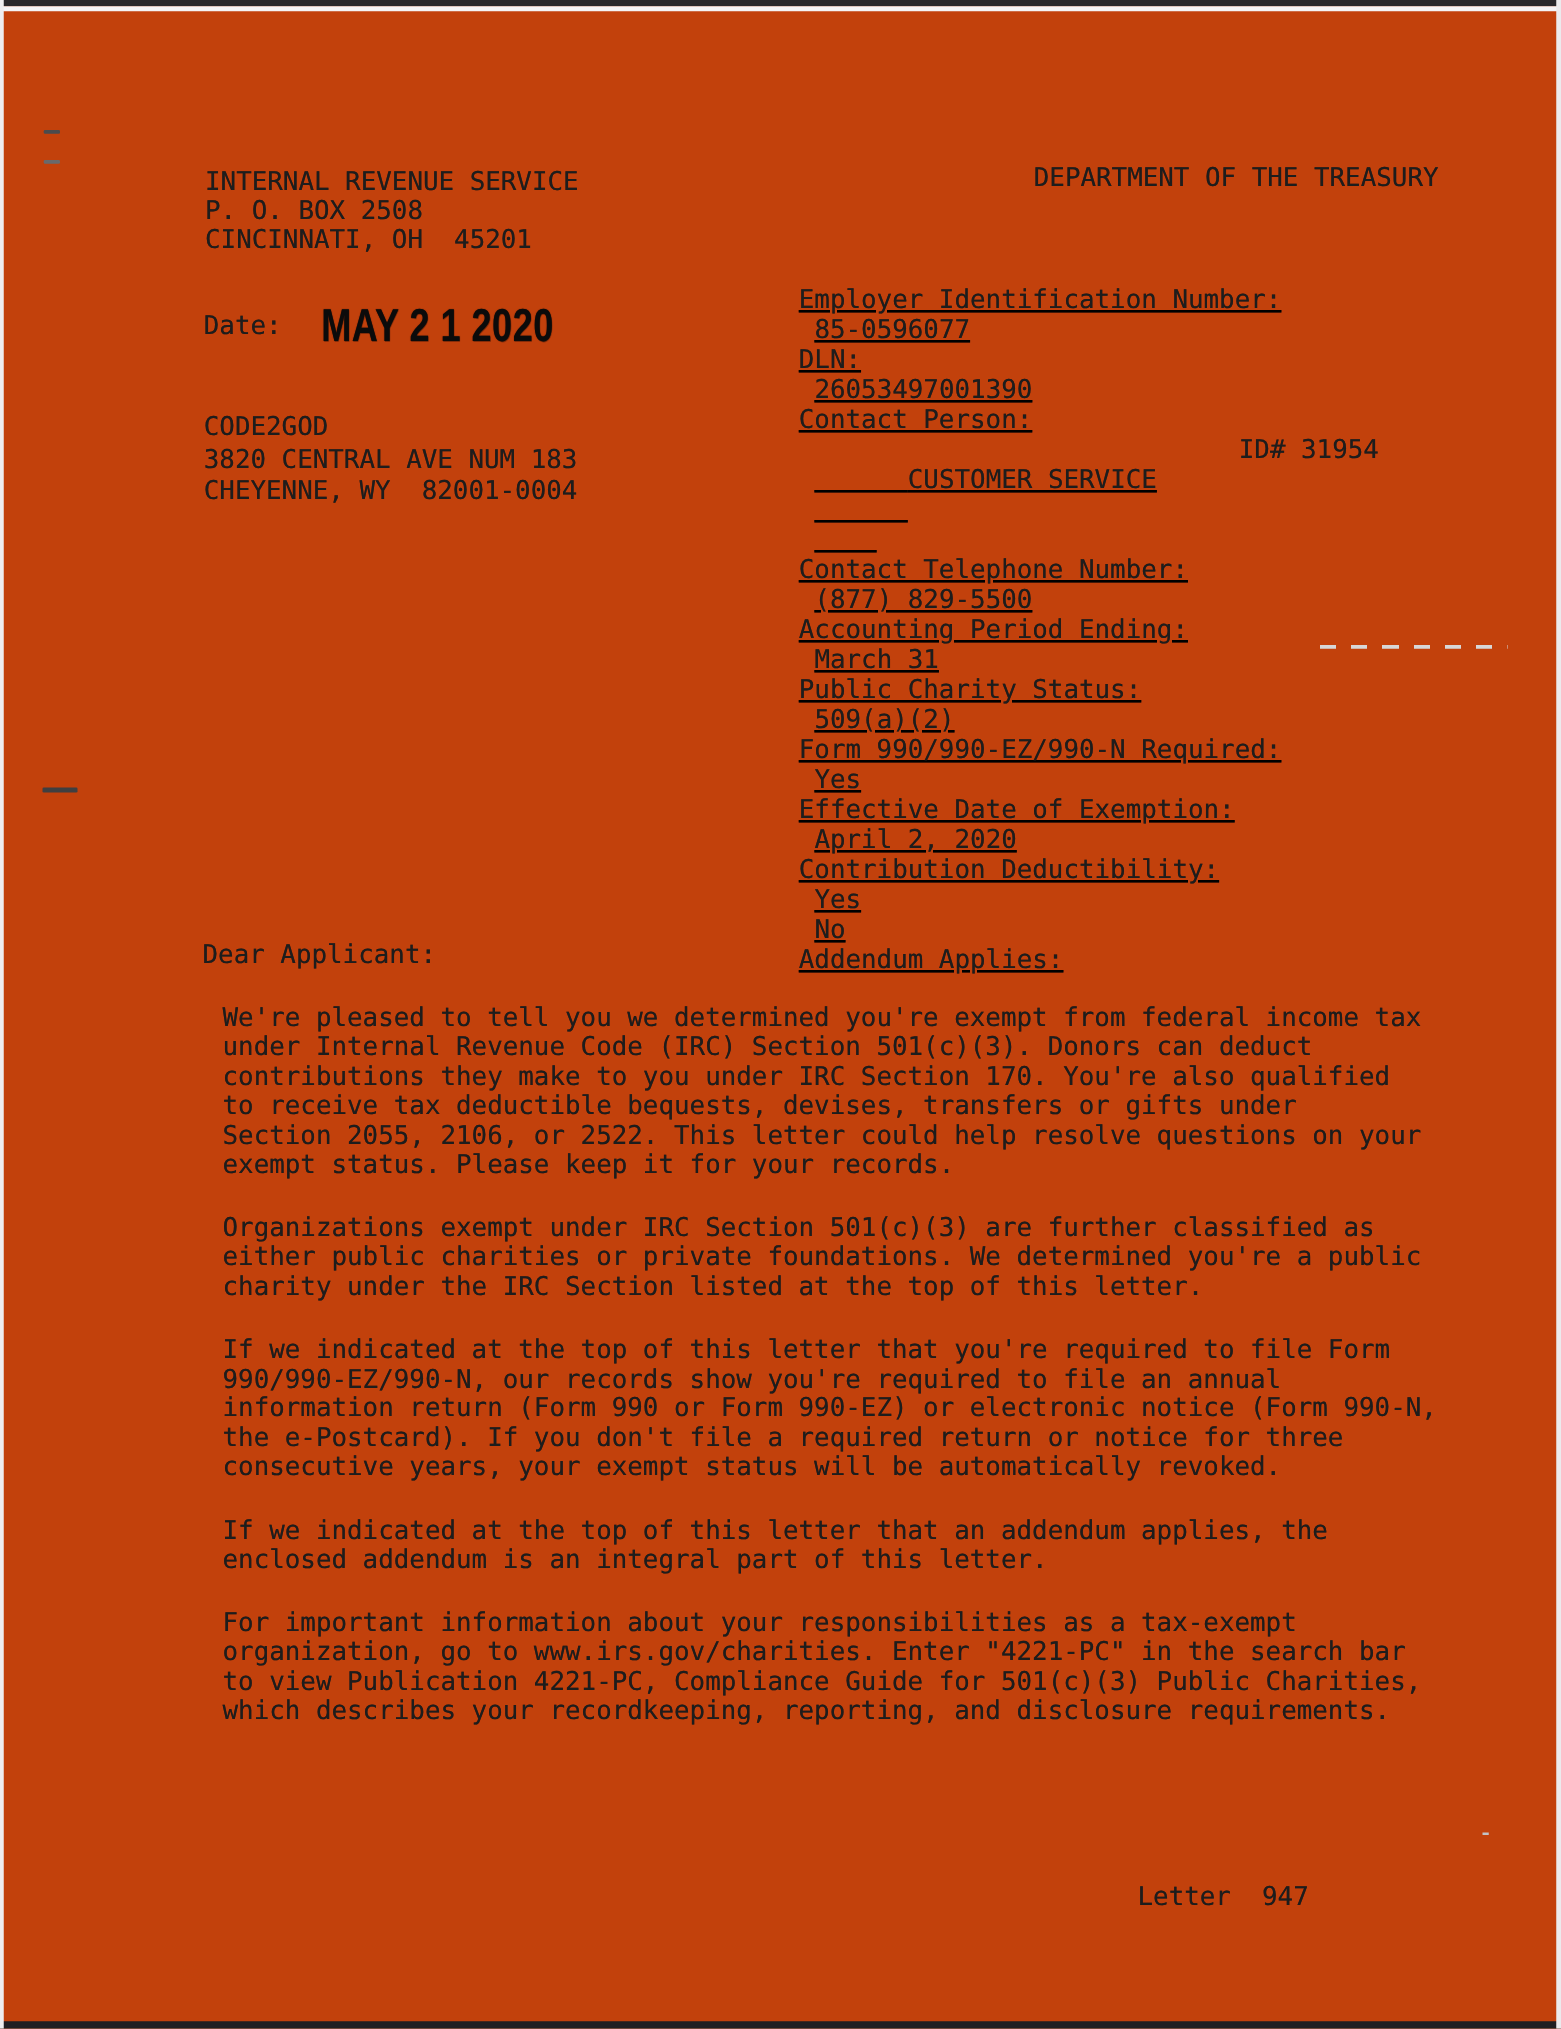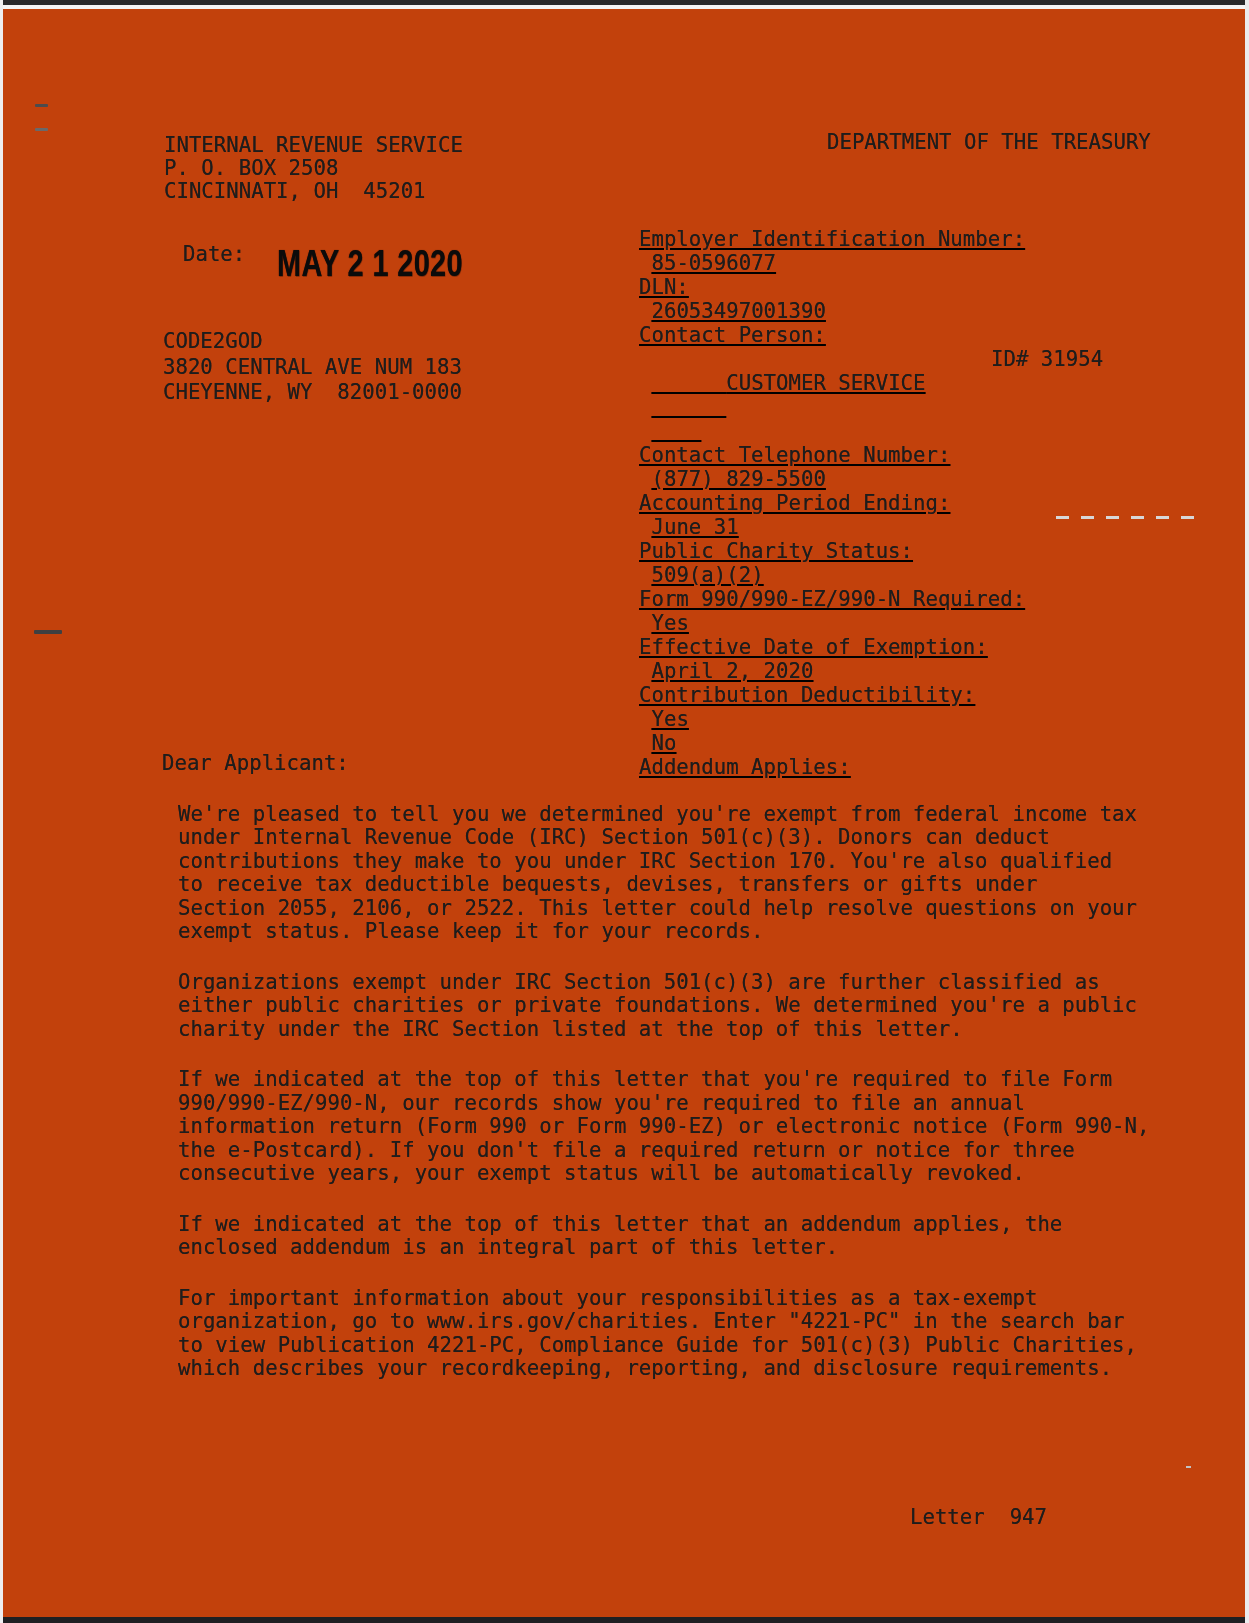--- a/index.html
+++ b/index.html
@@ -17,21 +17,21 @@
   .edge-right{position:absolute;top:0;right:0;width:4px;height:1623px;background:#ebebed;}
 
   .mono{
     font-family:"DejaVu Sans Mono","Liberation Mono",monospace;
     font-size:20.7px;line-height:23.5px;color:#1d1d1d;
     white-space:pre;letter-spacing:0;
     text-shadow:0 0 .5px rgba(20,20,20,.65);
   }
   .sender{position:absolute;left:164px;top:134px;line-height:23px;}
   .department{position:absolute;left:827px;top:131px;text-align:center;}
-  .daterow{position:absolute;left:163px;top:243px;height:36px;display:flex;align-items:flex-start;margin-left:20px;}
+  .daterow{position:absolute;left:163px;top:243px;height:36px;display:flex;align-items:center;}
   .stamp{
     font-family:"Liberation Sans","DejaVu Sans",sans-serif;
     font-weight:700;font-size:37px;color:#0b0b0b;
     transform:scaleX(.78);transform-origin:left center;
     margin-left:32px;white-space:pre;letter-spacing:.5px;
     text-shadow:0 0 1px rgba(0,0,0,.7), .6px .6px 0 rgba(0,0,0,.25);
   }
   .recipient{position:absolute;left:163px;top:329px;line-height:25.5px;}
   .info{position:absolute;left:639px;top:227px;width:560px;text-decoration:underline;}
   .info .line{line-height:24px;position:relative;}
@@ -73,36 +73,36 @@
 
   <div class="mono department">DEPARTMENT OF THE TREASURY</div>
 
   <div class="daterow">
     <span class="mono">Date:</span>
     <span class="stamp">MAY 2 1 2020</span>
   </div>
 
   <div class="mono recipient">CODE2GOD
 3820 CENTRAL AVE NUM 183
-CHEYENNE, WY  82001-0000</div>
+CHEYENNE, WY  82001-0004</div>
 
   <div class="info">
     <div class="mono line label">Employer Identification Number:</div>
     <div class="mono line value">85-0596077</div>
     <div class="mono line label">DLN:</div>
     <div class="mono line value">26053497001390</div>
     <div class="mono line label">Contact Person:</div>
     <div class="mono line value">
       <span>CUSTOMER SERVICE</span>
       <span class="id-extra">ID# 31954</span>
     </div>
     <div class="mono line label">Contact Telephone Number:</div>
     <div class="mono line value">(877) 829-5500</div>
     <div class="mono line label">Accounting Period Ending:</div>
-    <div class="mono line value">June 31</div>
+    <div class="mono line value">March 31</div>
     <div class="mono line label">Public Charity Status:</div>
     <div class="mono line value">509(a)(2)</div>
     <div class="mono line label">Form 990/990-EZ/990-N Required:</div>
     <div class="mono line value">Yes</div>
     <div class="mono line label">Effective Date of Exemption:</div>
     <div class="mono line value">April 2, 2020</div>
     <div class="mono line label">Contribution Deductibility:</div>
     <div class="mono line value">Yes</div>
     <div class="mono line value">No</div>
     <div class="mono line label">Addendum Applies:</div>

